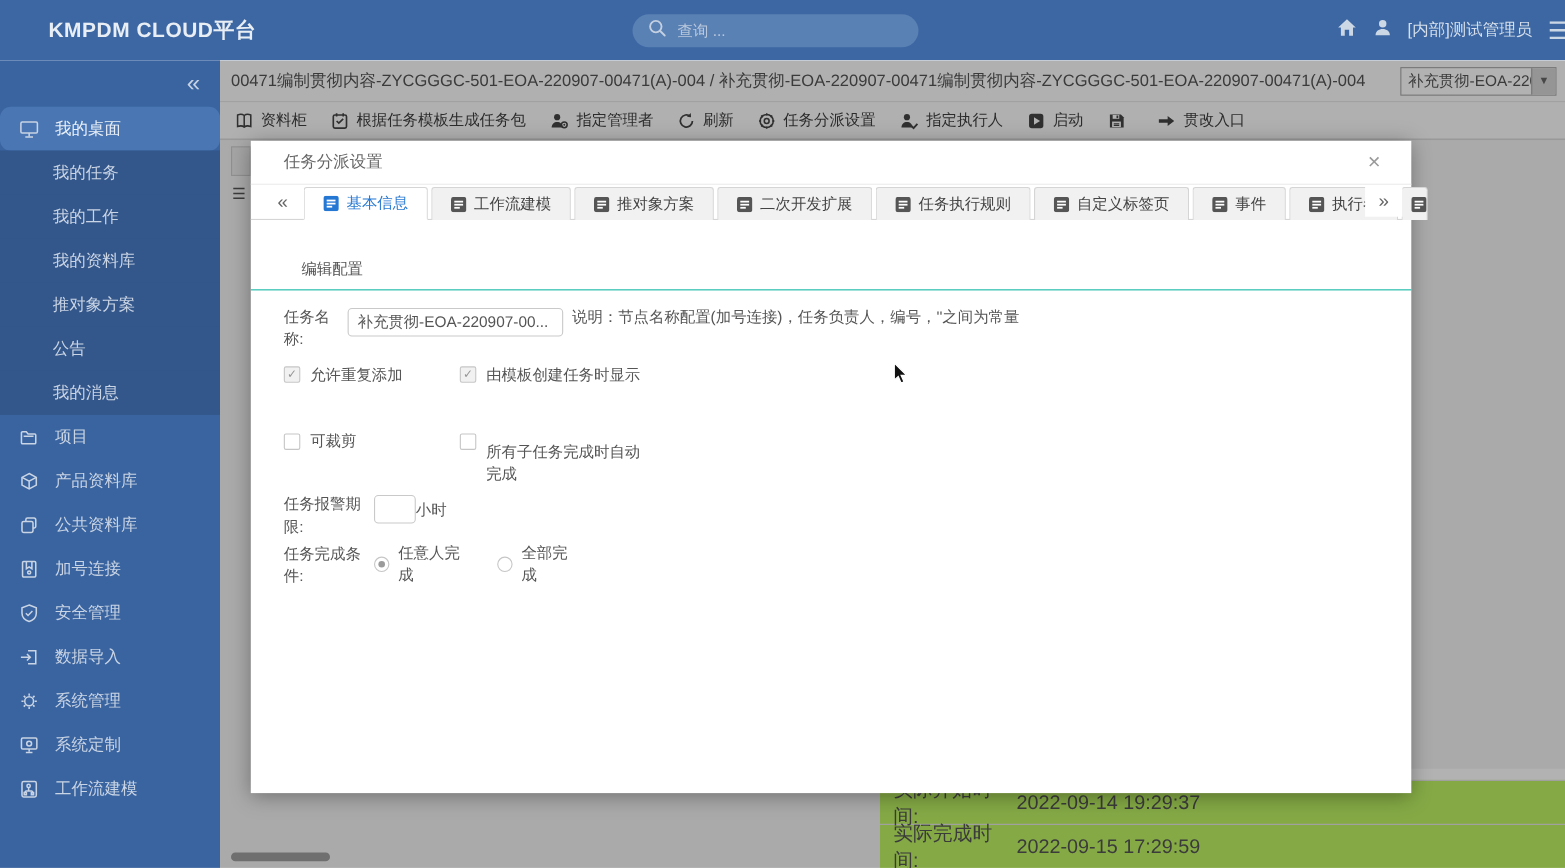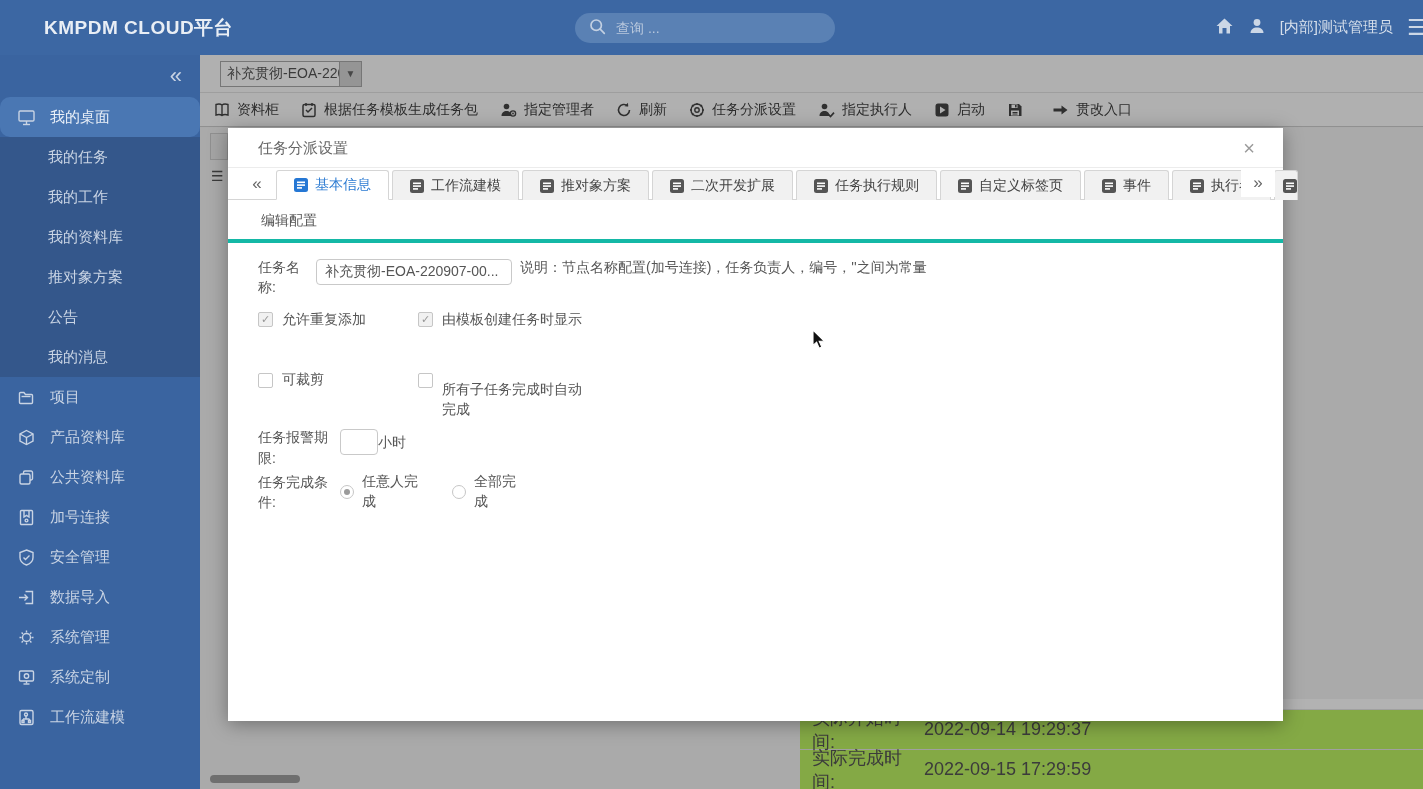--- a/index.html
+++ b/index.html
@@ -92,22 +92,22 @@
     cursor:pointer; white-space:nowrap; margin-bottom:-1px; flex:none; }
   .tab .tab-ic { fill:#555; }
   .tab.active { background:#fff; color:#2a7ad2; position:relative; z-index:1;
     border-bottom:1px solid #fff; }
   .tab.active .tab-ic { fill:#2577d4; }
   .tab.partial { width:24px; padding:0 0 0 8px; overflow:hidden; }
   .tab-nav-right { position:absolute; right:8px; bottom:2px; width:34px; height:28px;
     background:#fff; display:flex; align-items:center; justify-content:center;
     font-size:17px; color:#666; cursor:pointer; z-index:2; }
 
-  .subtab-row { padding:12px 0 9px 33px; font-size:14px; color:#555;
-    border-bottom:4px solid #14b8a6; }
+  .subtab-row { padding:12px 0 9px 46px; font-size:14px; color:#555;
+    border-bottom:1px solid #14b8a6;margin-top:24px; }
   .subtab { cursor:pointer; }
 
   .form { padding:14px 0 0 30px; font-size:14px; color:#555; }
   .frow { display:flex; align-items:flex-start; }
   .flabel { line-height:1.45; flex:none; }
   .flabel.w48 { width:52px; }
   .flabel.w78 { width:82px; }
   .text-input { height:26px; border:1px solid #c9c9c9; border-radius:4px; padding:0 8px;
     font-size:14px; color:#555; font-family:inherit; outline:none; background:#fff; }
   .name-input { width:196px; margin:2px 8px 0 6px; }
@@ -292,20 +292,21 @@
             <rect x="11.5" y="12.5" width="2" height="2"></rect>
           </svg>
       </span>
       <span>工作流建模</span>
     </div>
   </aside>
 
   <div class="main">
 
     <div class="breadcrumb-bar">
+      <div class="breadcrumb">00471编制贯彻内容-ZYCGGGC-501-EOA-220907-00471(A)-004 / 补充贯彻-EOA-220907-00471编制贯彻内容-ZYCGGGC-501-EOA-220907-00471(A)-004</div>
       <div class="version-select">
         <span class="val">补充贯彻-EOA-220907-...</span>
         <span class="arrow">▼</span>
       </div>
     </div>
 
     <div class="toolbar">
       <div class="tool-btn">
         <svg width="16" height="16" viewBox="0 0 16 16">
             <path d="M8 3 C6.5 1.8 4 1.8 2 2.5 V13 C4 12.3 6.5 12.3 8 13.5 C9.5 12.3 12 12.3 14 13 V2.5 C12 1.8 9.5 1.8 8 3 Z M8 3 V13.5" fill="none" stroke="#454545" stroke-width="1.4"></path>

